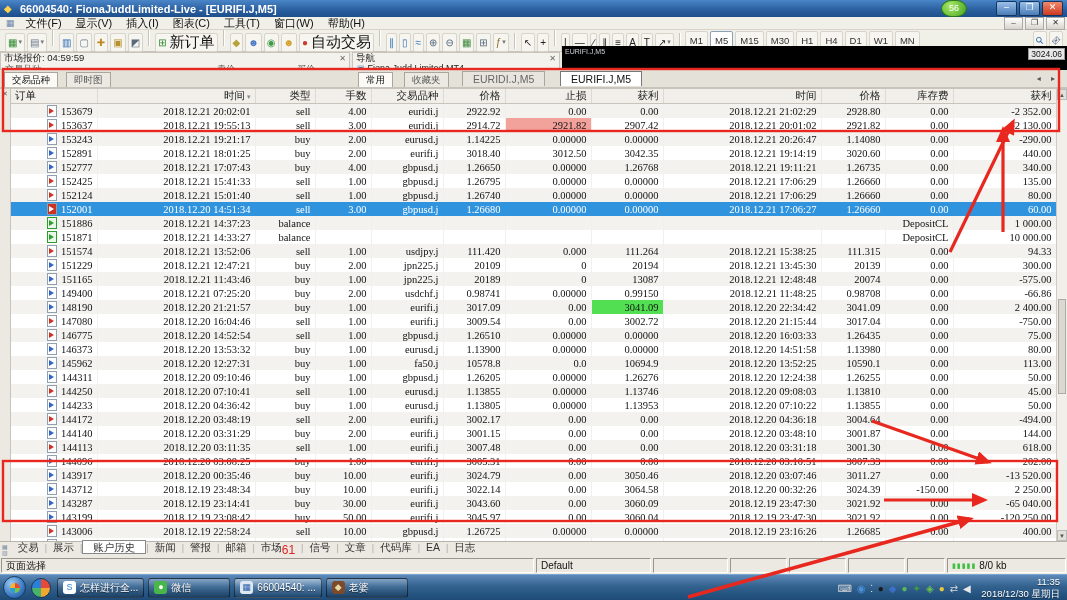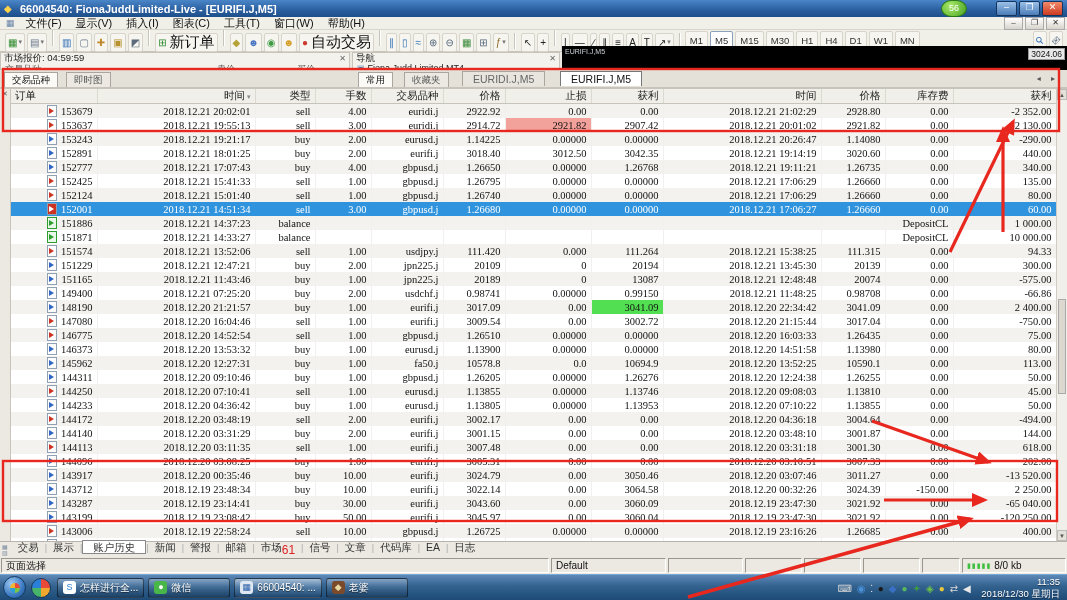--- a/index.html
+++ b/index.html
@@ -454,21 +454,21 @@
               <td>1.26740</td>
               <td class="">0.00000</td>
               <td class="">0.00000</td>
               <td>2018.12.21 17:06:29</td>
               <td>1.26660</td>
               <td>0.00</td>
               <td>80.00</td>
             </tr>
             <tr class="sel">
               <td class="cfirst"><span class="ticon sell"></span>152001</td>
-              <td>2018.12.21 14:51:34</td>
+              <td>2018.12.20 14:51:34</td>
               <td>sell</td>
               <td>3.00</td>
               <td>gbpusd.j</td>
               <td>1.26680</td>
               <td class="">0.00000</td>
               <td class="">0.00000</td>
               <td>2018.12.21 17:06:27</td>
               <td>1.26660</td>
               <td>0.00</td>
               <td>60.00</td>
@@ -828,21 +828,21 @@
   </div>
 
   <div class="statusbar">
     <span class="scell hint">页面选择</span>
     <span class="scell" style="width:115px">Default</span>
     <span class="scell" style="width:75px"></span>
     <span class="scell" style="width:57px"></span>
     <span class="scell" style="width:57px"></span>
     <span class="scell" style="width:57px"></span>
     <span class="scell" style="width:38px"></span>
-    <span class="scell" style="width:104px">
+    <span class="scell" style="width:119px">
       <span class="bars">▮▮▮▮▮</span>
       <span>8/0 kb</span>
     </span>
   </div>
 
   <div class="taskbar">
     <span class="orb">
         <span class="flag"></span>
       </span>
     <span class="sogou"></span>

